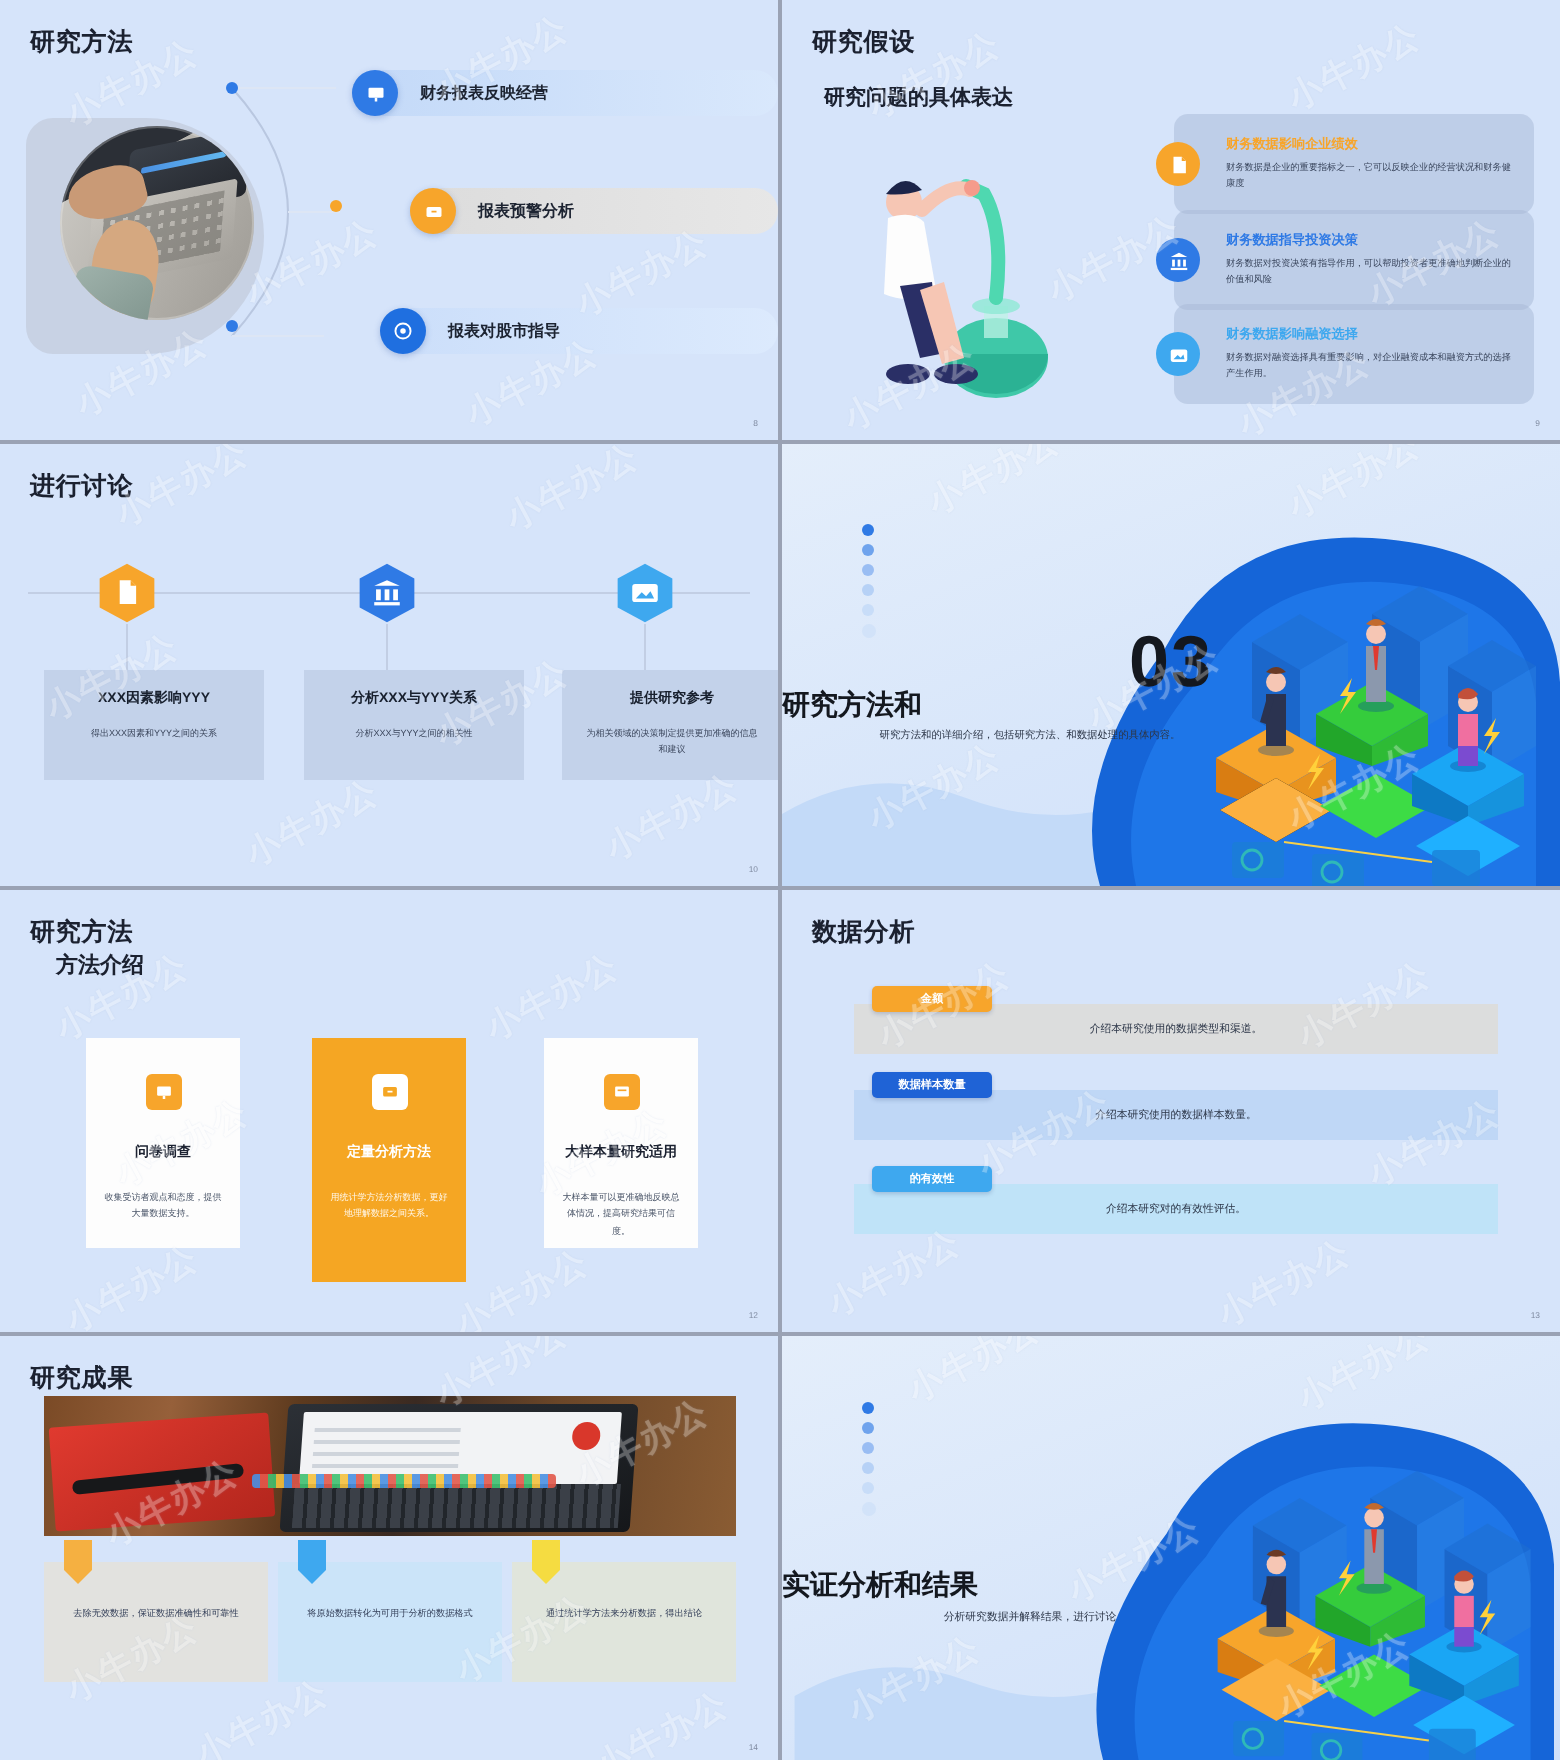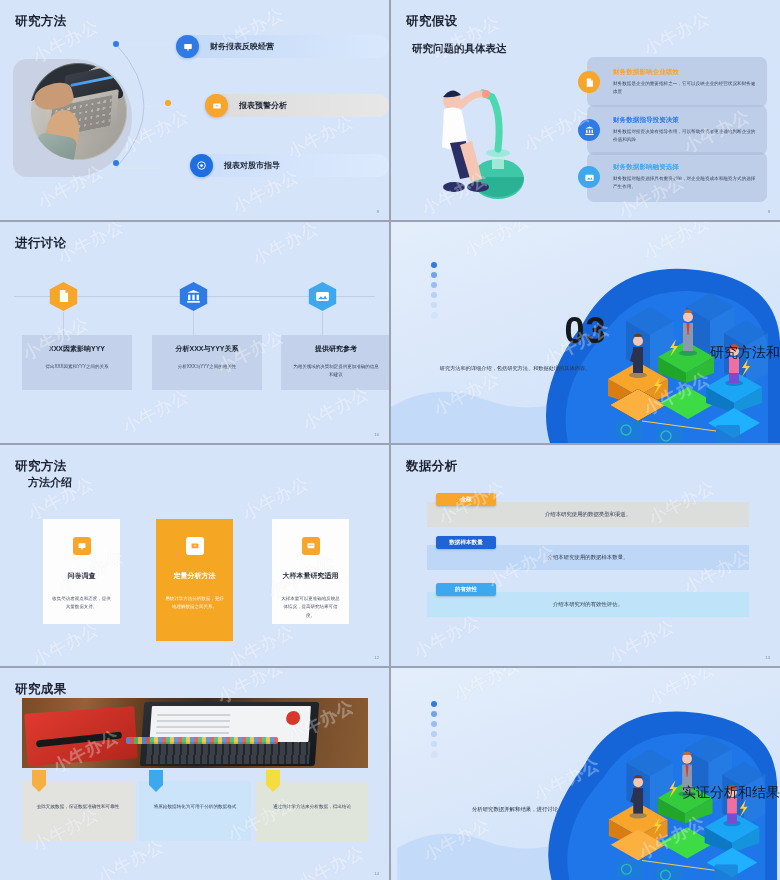--- a/index.html
+++ b/index.html
@@ -155,22 +155,22 @@
   
   .sec{ background:linear-gradient(160deg,#e4eefb 0%,#d8e6fa 55%,#cfe0fa 100%); }
   .sec-dots{ position:absolute; left:40px; top:40px; z-index:4;}
   .sec-dots i{ display:block; border-radius:50%; margin-bottom:4px;}
   .sec-num{
     position:absolute; left:0; right:0; text-align:center; top:88px;
     font-size:36px; font-weight:700; color:#14181f; letter-spacing:1px; z-index:4;
   }
   .sec-num.s4{ top:80px;}
   .sec-ttl{
-    position:absolute; left:0; right:0; text-align:right; top:122px;
-    font-size:14px; font-weight:400; color:#14181f; z-index:4;
+    position:absolute; left:0; right:0; text-align:left; top:122px;
+    font-size:14px; font-weight:700; color:#14181f; z-index:4;
   }
   .sec-ttl.s4{ top:116px;}
   .sec-dsc{
     position:absolute; left:24px; width:200px; text-align:center; top:142px;
     font-size:5.2px; line-height:1.85; color:#2c3648; z-index:4;
   }
   .sec-dsc.s4{ top:136px; font-size:5.4px;}
   .iso{ position:absolute; right:0; bottom:0; z-index:3;}
 
   

